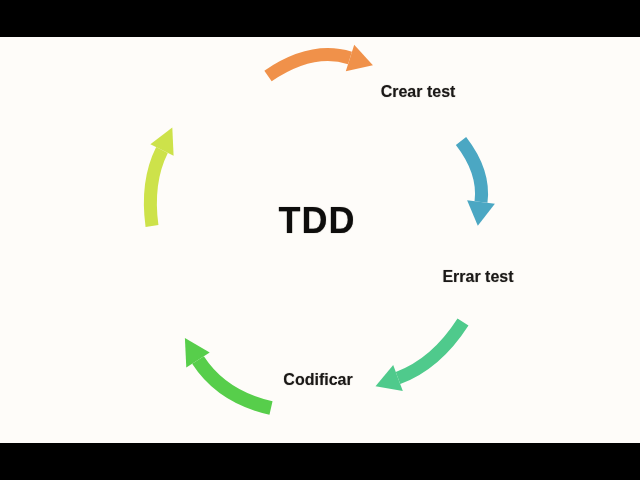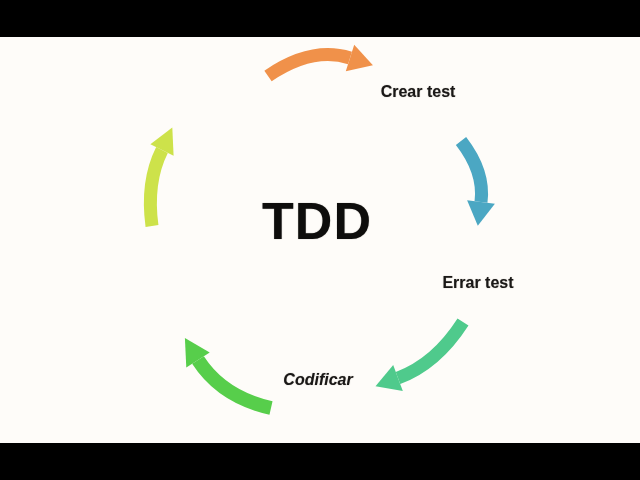--- a/index.html
+++ b/index.html
@@ -45,32 +45,32 @@
     transform: translateX(-50%);
     white-space: nowrap;
     text-shadow: 0 0 1px rgba(45,35,25,0.45);
   }
   .label .line { display: block; }
   .center-title {
     position: absolute;
     z-index: 2;
     color: #0e0d0c;
     font-weight: bold;
-    font-size: 52px;
+    font-size: 36px;
     line-height: 56px;
     letter-spacing: 1px;
     text-align: center;
     transform: translateX(-50%);
     text-shadow: 0 0 1px rgba(30,25,20,0.5);
   }
   
   #lbl-refactorizar { left: 223px; top: 80px; }
   #lbl-crear-test   { left: 418px; top: 69px; margin-top: 12px; }
-  #lbl-errar-test   { left: 478px; top: 272px; }
-  #lbl-codificar    { left: 318px; top: 369px; font-style: italic; }
+  #lbl-errar-test   { left: 478px; top: 266px; }
+  #lbl-codificar    { left: 318px; top: 369px; }
   #lbl-testear      { left: 156px; top: 256px; }
   #lbl-tdd          { left: 317px; top: 193px; }
 </style>
 </head>
 <body>
 
 <div class="frame">
 
   <div class="stage"></div>
 

